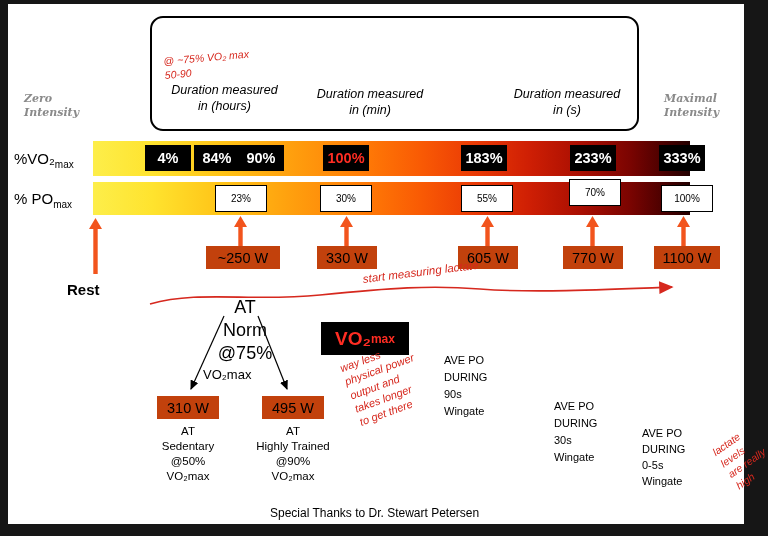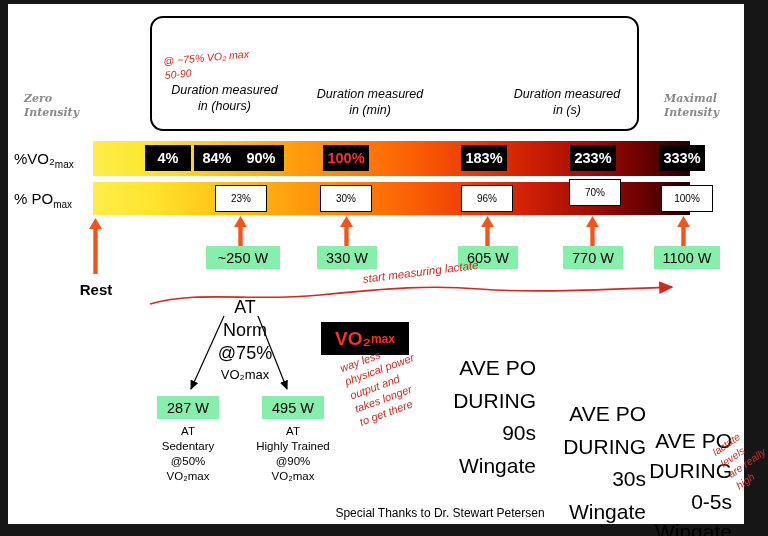--- a/index.html
+++ b/index.html
@@ -15,25 +15,25 @@
         text-align:left;font-size:11px;line-height:1.3}
   .grad{background:linear-gradient(90deg,#fdee4a 0%,#ffe32e 10%,#ffc216 22%,#ff9d0d 34%,#ff7c06 45%,
         #f95a04 55%,#ea3a05 64%,#cf1f04 73%,#a80e02 82%,#7a0401 90%,#470000 96%,#230000 100%)}
   .rowlab{font-size:15px}
   .rowlab sub{font-size:10px}
   .pb{background:#000;color:#fff;font-weight:bold;font-size:14.5px;display:flex;align-items:center;
       justify-content:center;width:46px;height:26px}
   .pb.red{color:#ff2d23}
   .pw{background:#fff;border:1px solid #000;font-size:10px;display:flex;align-items:center;
       justify-content:center;width:50px;height:25px}
-  .watt{background:#86efac;font-size:14.5px;display:flex;align-items:center;justify-content:center;height:23px}
+  .watt{background:#c2410c;font-size:14.5px;display:flex;align-items:center;justify-content:center;height:23px}
   .hand{color:#d6281e;font-style:italic;line-height:1.3}
-  .center{text-align:center}
+  .center{text-align:left}
   .bold{font-weight:bold}
-  .wing{font-size:21px;line-height:1.55;text-align:right}
+  .wing{font-size:11px;line-height:1.55;text-align:left}
   .cap{font-size:11.5px;line-height:1.3;text-align:center}
   .atnorm{font-size:18px;line-height:1.28;text-align:center}
   .vo2box{background:#000;color:#ff2d23;font-weight:bold;font-size:19px;display:flex;
           align-items:center;justify-content:center}
   .vo2box sub{font-size:12px}
   svg.overlay{pointer-events:none}
 </style>
 </head>
 <body>
 
@@ -68,21 +68,21 @@
   <div class="abs pb" style="left:145px;top:145px">4%</div>
   <div class="abs pb" style="left:194px;top:145px">84%</div>
   <div class="abs pb" style="left:238px;top:145px">90%</div>
   <div class="abs pb red" style="left:323px;top:145px">100%</div>
   <div class="abs pb" style="left:461px;top:145px">183%</div>
   <div class="abs pb" style="left:570px;top:145px">233%</div>
   <div class="abs pb" style="left:659px;top:145px">333%</div>
 
   <div class="abs pw" style="left:215px;top:185px">23%</div>
   <div class="abs pw" style="left:320px;top:185px">30%</div>
-  <div class="abs pw" style="left:461px;top:185px">96%</div>
+  <div class="abs pw" style="left:461px;top:185px">55%</div>
   <div class="abs pw" style="left:569px;top:179px">70%</div>
   <div class="abs pw" style="left:661px;top:185px">100%</div>
 
   <div class="abs" style="left:89px;top:218px">
     <svg width="13" height="56" viewBox="0 0 13 56">
         <polygon points="6.5,0 13,11 8.7,11 8.7,56 4.3,56 4.3,11 0,11" fill="#f2541d"></polygon>
       </svg></div>
   <div class="abs" style="left:234px;top:216px">
     <svg width="13" height="30" viewBox="0 0 13 30">
         <polygon points="6.5,0 13,11 8.7,11 8.7,30 4.3,30 4.3,11 0,11" fill="#f2541d"></polygon>
@@ -115,21 +115,21 @@
   <div class="abs ml atnorm" style="left:203px;top:296px;width:84px">AT
 Norm
 @75%</div>
   <div class="abs center" style="left:203px;top:367px;width:84px;font-size:13px">VO₂max</div>
 
   <div class="abs vo2box" style="left:321px;top:322px;width:88px;height:33px">
       <span>VO₂</span>
       <sub>max</sub>
     </div>
 
-  <div class="abs watt" style="left:157px;top:396px;width:62px">287 W</div>
+  <div class="abs watt" style="left:157px;top:396px;width:62px">310 W</div>
   <div class="abs ml cap" style="left:140px;top:424px;width:96px">AT
 Sedentary
 @50%
 VO₂max</div>
   <div class="abs watt" style="left:262px;top:396px;width:62px">495 W</div>
   <div class="abs ml cap" style="left:245px;top:424px;width:96px">AT
 Highly Trained
 @90%
 VO₂max</div>
 

